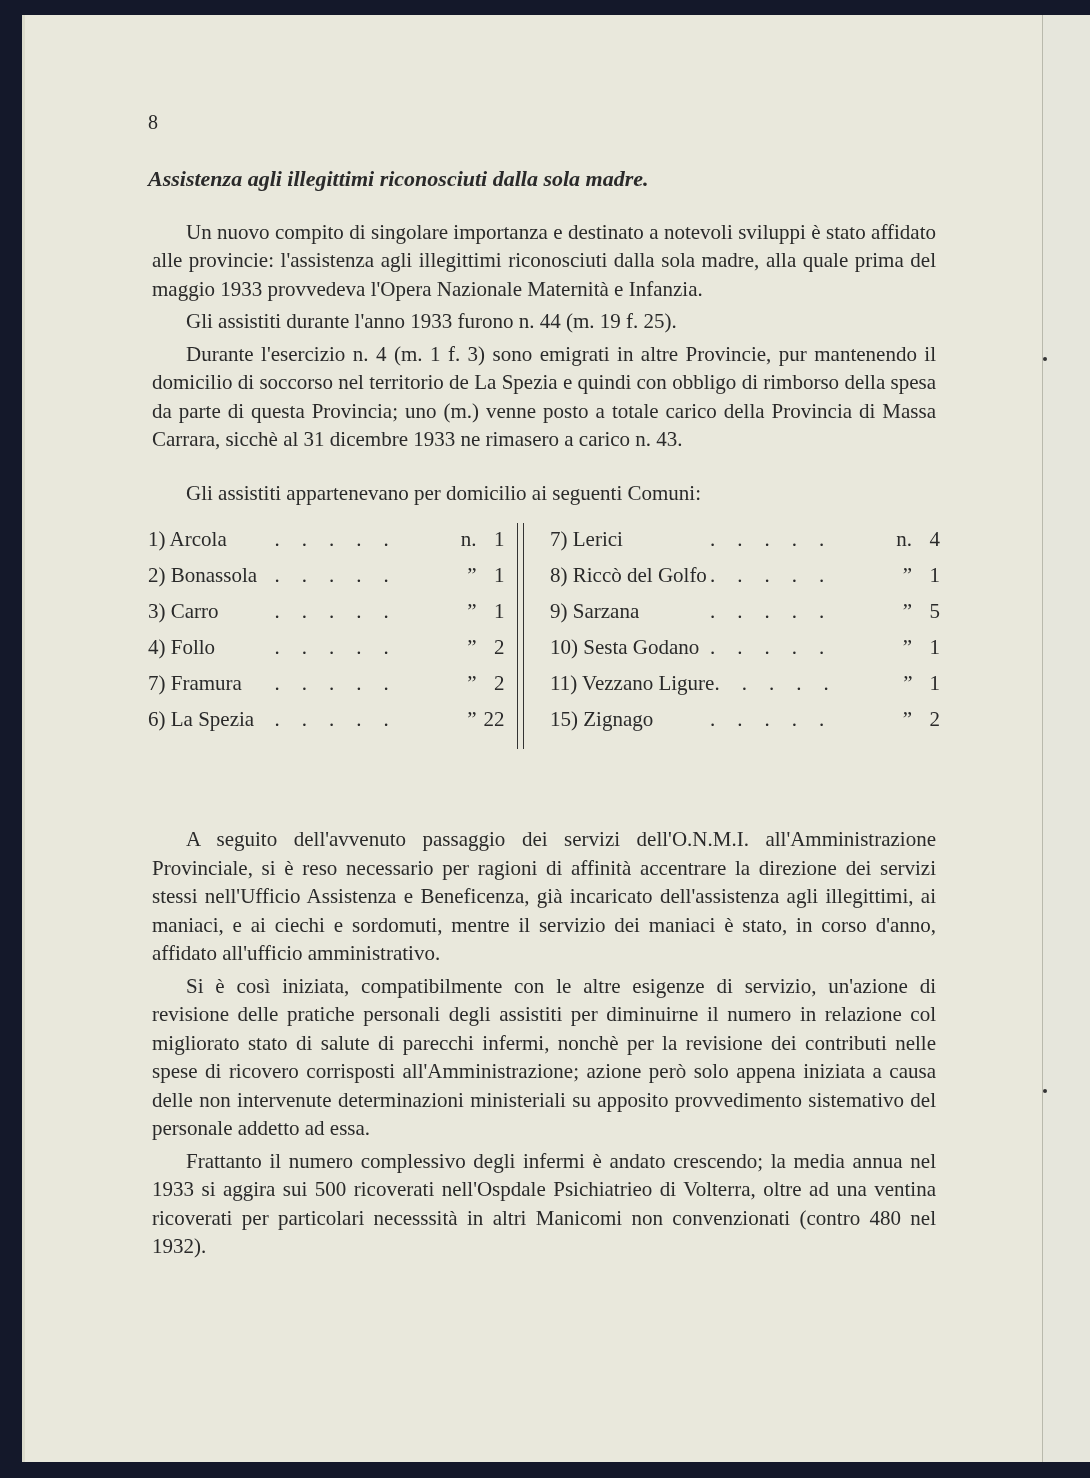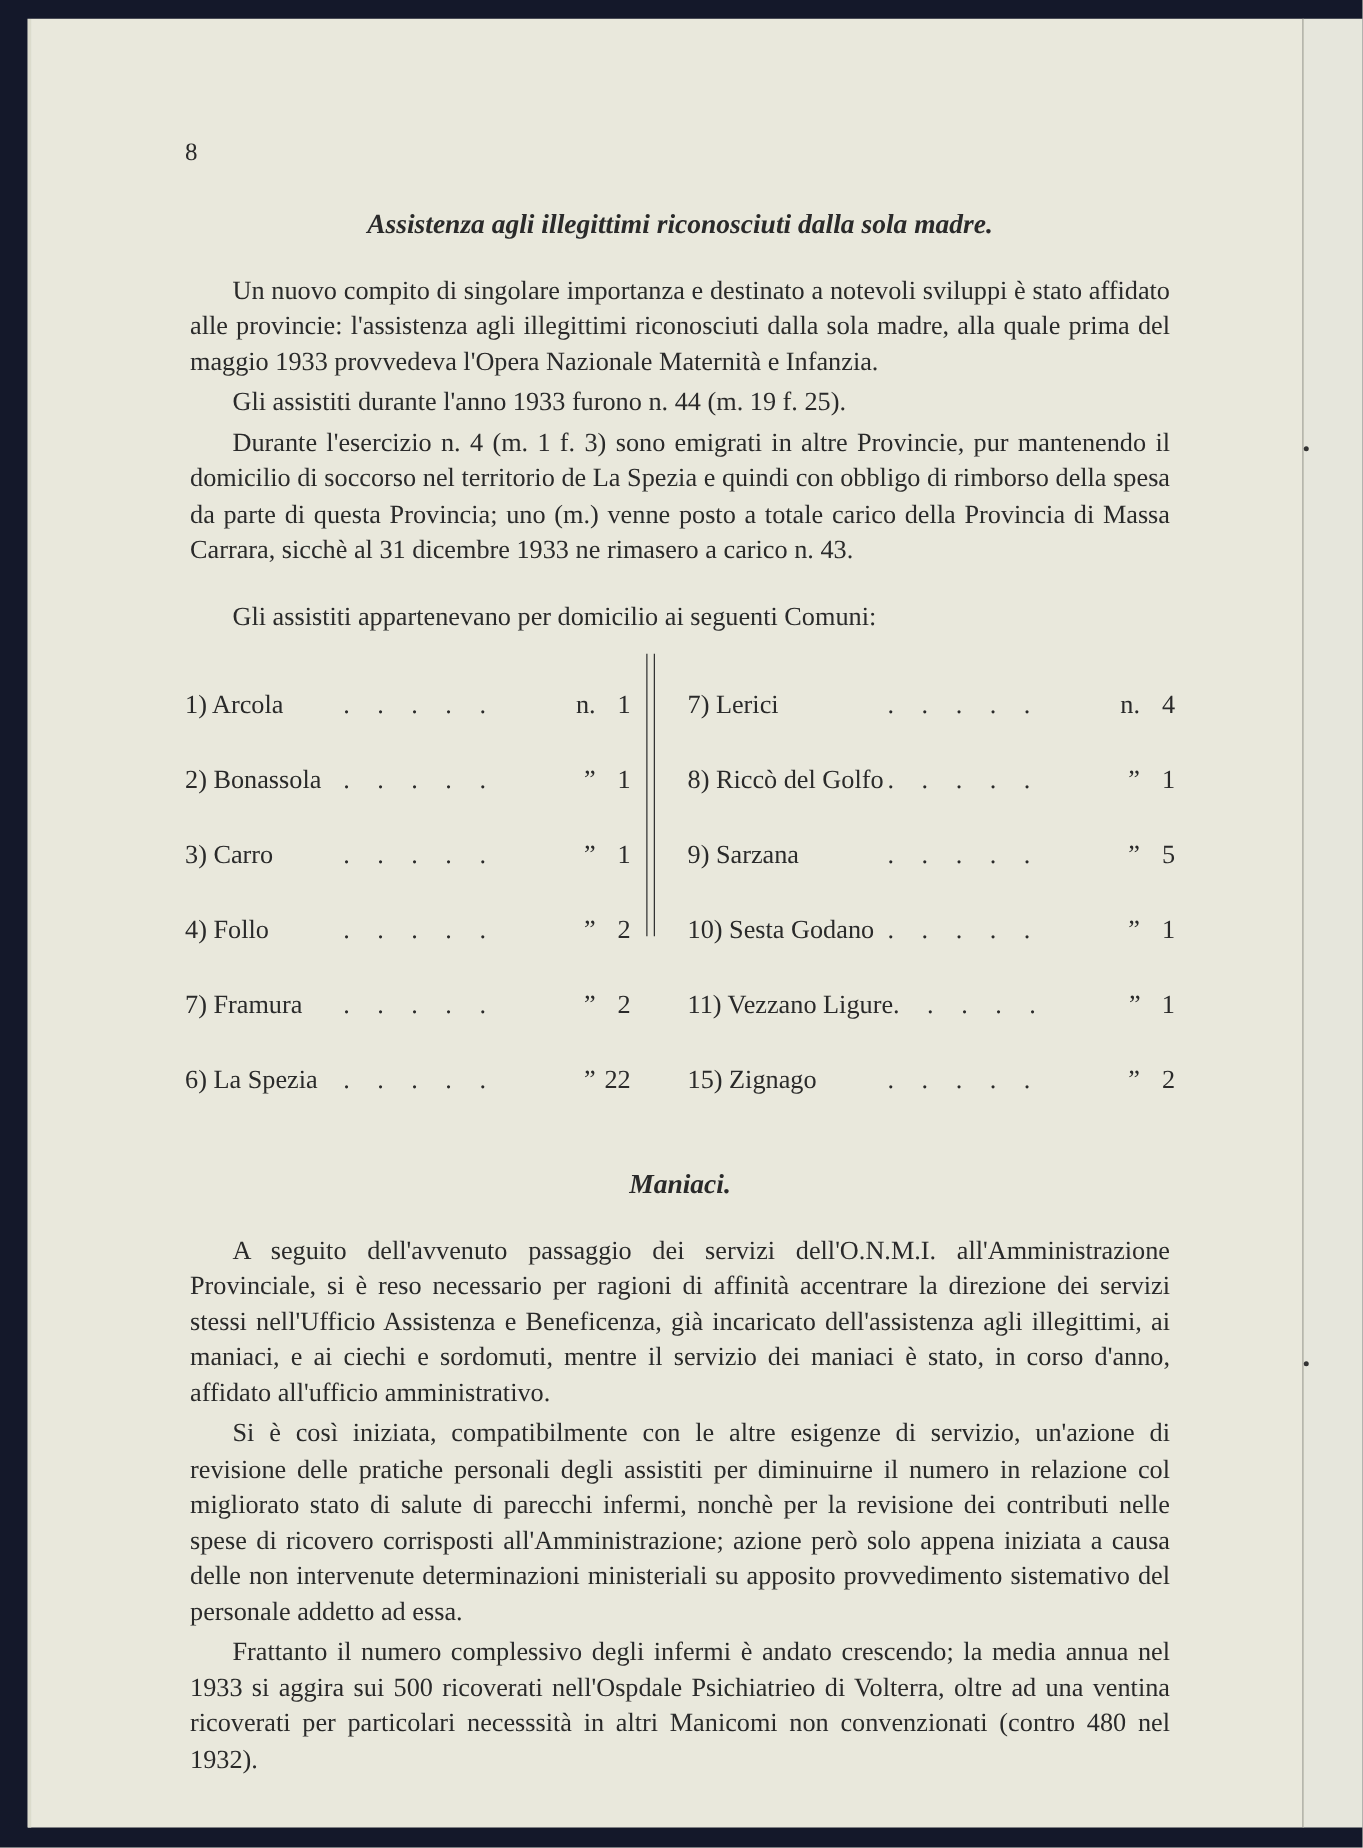--- a/index.html
+++ b/index.html
@@ -28,36 +28,36 @@
     }
     .page-number {
       position: absolute; left: 126px; top: 96px;
       font-size: 20px;
     }
     .content {
       position: absolute; left: 126px; top: 150px; width: 792px;
       font-size: 21px; line-height: 28.5px;
     }
     .heading {
-      font-style: italic; font-size: 22px; margin: 0; padding: 0; text-align: center;
+      font-style: italic; font-size: 22px; margin: 0; padding: 0;
     }
     p { margin: 4px; text-align: justify; text-align-last: left; text-indent: 34px; }
     .gap-s { height: 20px; }
     .gap-m { height: 17px; }
     .comuni {
       display: flex; margin-top: 14px; position: relative;
     }
     .col { width: 390px; }
     .col.left { padding-right: 12px; }
     .col.right { padding-left: 26px; }
     .divider {
       width: 6px; border-left: 1px solid #333; border-right: 1px solid #333;
       margin-top: 2px; height: 226px;
     }
-    .row { display: flex; height: 36px; align-items: center; margin-top: 24px; }
+    .row { display: flex; height: 36px; align-items: center; }
     .row .name { flex: 1; white-space: pre; }
     .row .dots { width: 170px; letter-spacing: 22px; white-space: nowrap; overflow: hidden; }
     .row .abbr { width: 32px; text-align: right; }
     .row .count { width: 28px; text-align: right; }
   </style>
 </head>
 <body>
 
 <div class="page">
   <div class="page-number">8</div>
@@ -145,21 +145,20 @@
           <div class="row">
             <span class="name">15) Zignago</span>
             <span class="dots">.....</span>
             <span class="abbr">”</span>
             <span class="count">2</span>
           </div>
         </div>
     </div>
 
     <div style="height:52px"></div>
-    <h2 class="heading">Maniaci.</h2>
     <div class="gap-s"></div>
     <p>A seguito dell'avvenuto passaggio dei servizi dell'O.N.M.I. all'Amministrazione Provinciale, si è reso necessario per ragioni di affinità accentrare la direzione dei servizi stessi nell'Ufficio Assistenza e Beneficenza, già incaricato dell'assistenza agli illegittimi, ai maniaci, e ai ciechi e sordomuti, mentre il servizio dei maniaci è stato, in corso d'anno, affidato all'ufficio amministrativo.</p>
     <p>Si è così iniziata, compatibilmente con le altre esigenze di servizio, un'azione di revisione delle pratiche personali degli assistiti per diminuirne il numero in relazione col migliorato stato di salute di parecchi infermi, nonchè per la revisione dei contributi nelle spese di ricovero corrisposti all'Amministrazione; azione però solo appena iniziata a causa delle non intervenute determinazioni ministeriali su apposito provvedimento sistemativo del personale addetto ad essa.</p>
     <p>Frattanto il numero complessivo degli infermi è andato crescendo; la media annua nel 1933 si aggira sui 500 ricoverati nell'Ospdale Psichiatrieo di Volterra, oltre ad una ventina ricoverati per particolari necesssità in altri Manicomi non convenzionati (contro 480 nel 1932).</p>
   </div>
 </div>
 <div class="next-page"></div>
 <div class="binding-mark" style="top:357px"></div>
 <div class="binding-mark" style="top:1089px"></div>
 

